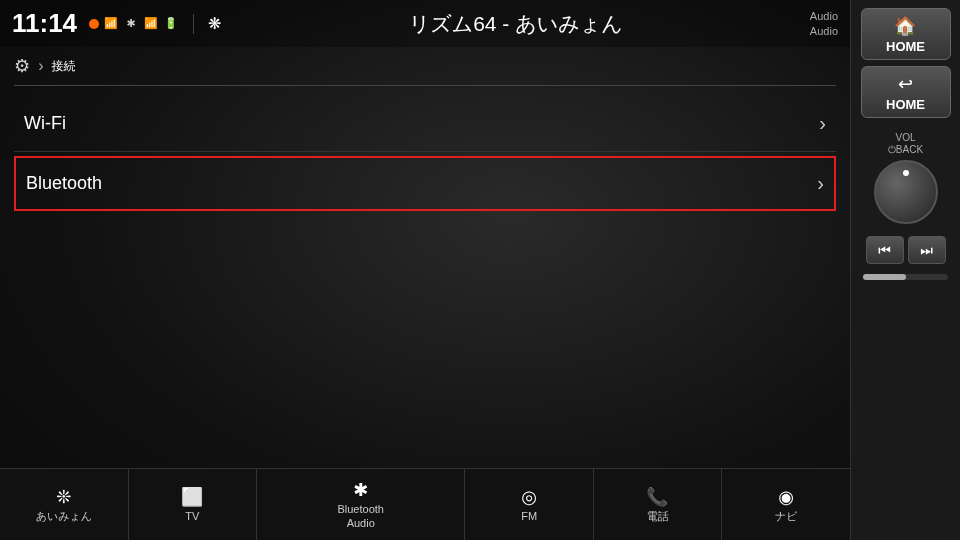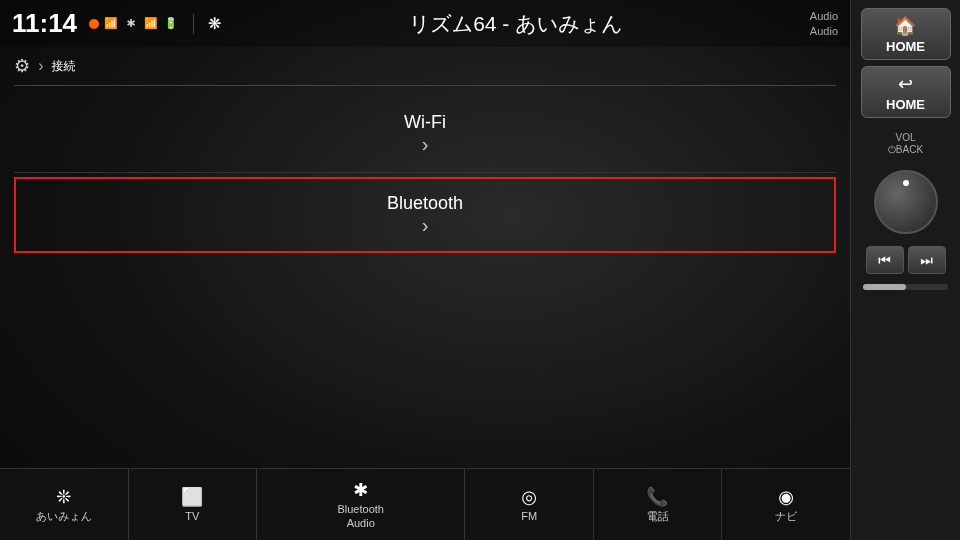--- a/index.html
+++ b/index.html
@@ -128,21 +128,20 @@
     .menu-item {
       display: flex;
       align-items: center;
       justify-content: space-between;
       padding: 16px 10px;
       color: #fff;
       font-size: 18px;
       border-bottom: 1px solid #333;
       cursor: pointer;
       position: relative;
-      flex-direction: column;
     }
 
     .menu-item.highlighted {
       border: 2px solid #e02020;
       padding: 14px 10px;
       margin: 4px 0;
     }
 
     .menu-item .chevron {
       font-size: 20px;
@@ -229,21 +228,21 @@
       font-size: 13px;
       font-weight: bold;
       color: #fff;
     }
 
     .vol-knob-container {
       margin-top: 8px;
       display: flex;
       flex-direction: column;
       align-items: center;
-      gap: 14px;
+      gap: 4px;
     }
 
     .vol-label {
       font-size: 10px;
       color: #aaa;
       text-align: center;
       line-height: 1.2;
     }
 
     .vol-knob {

